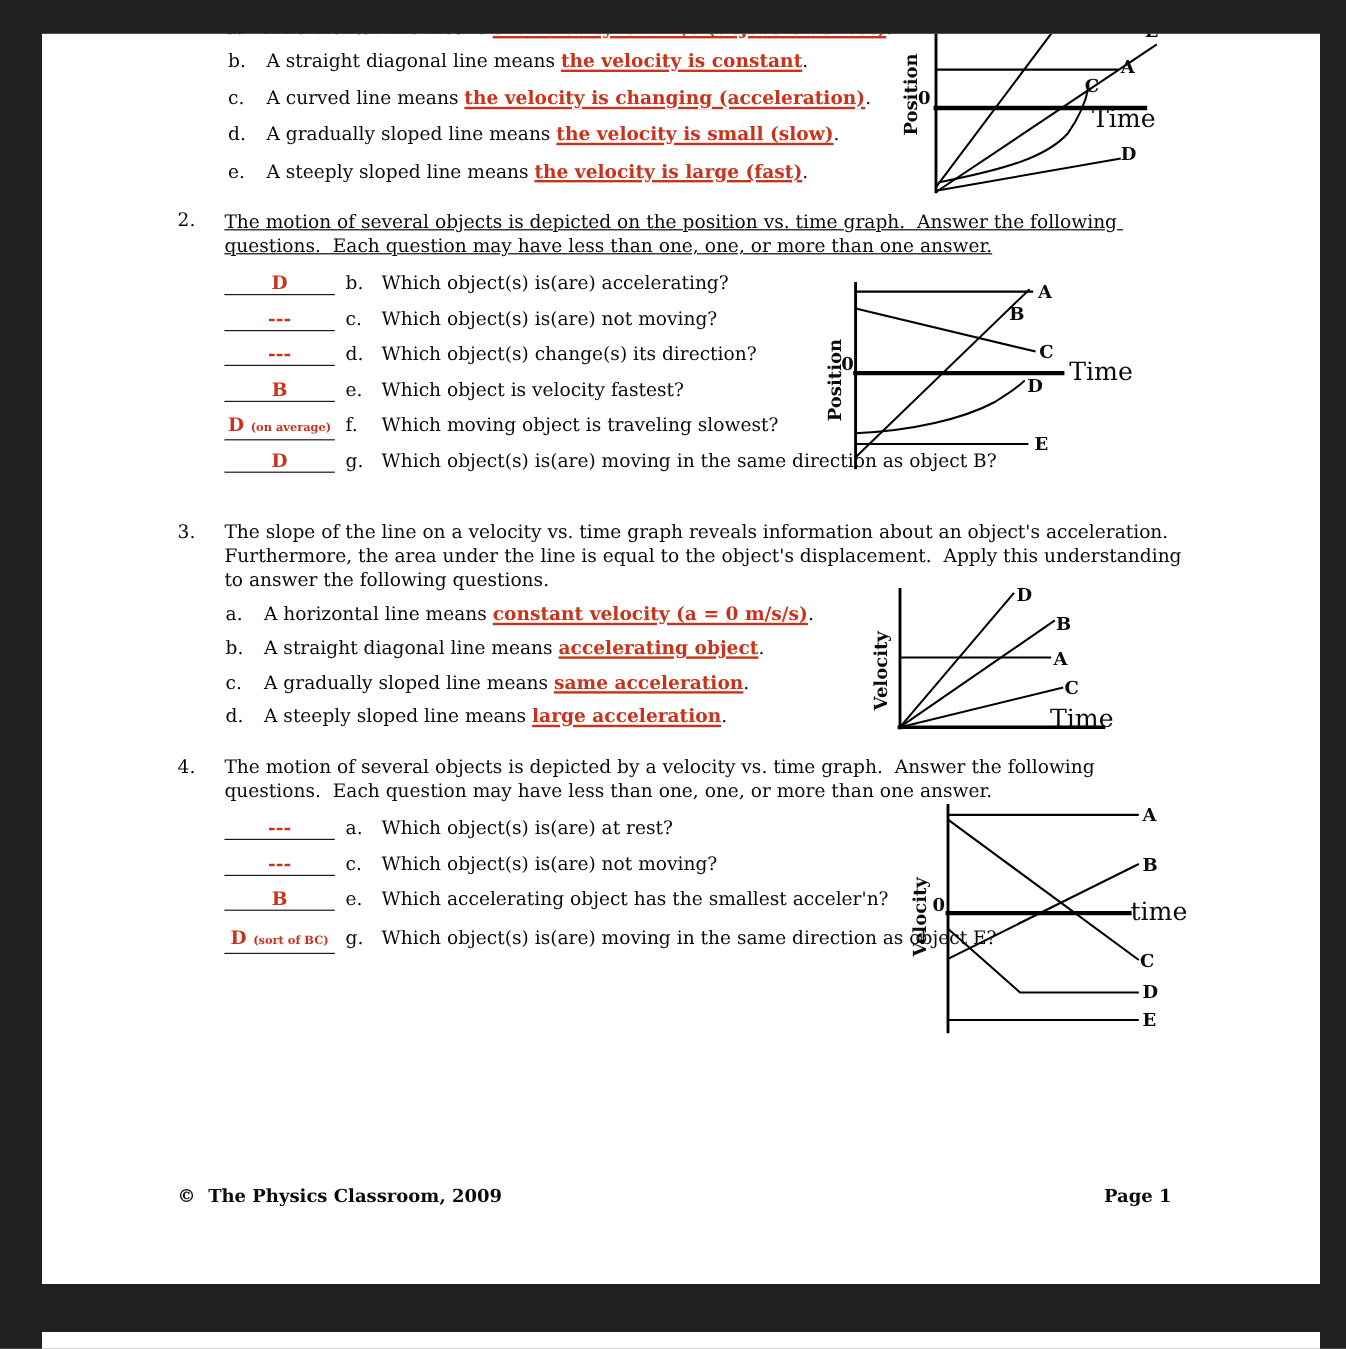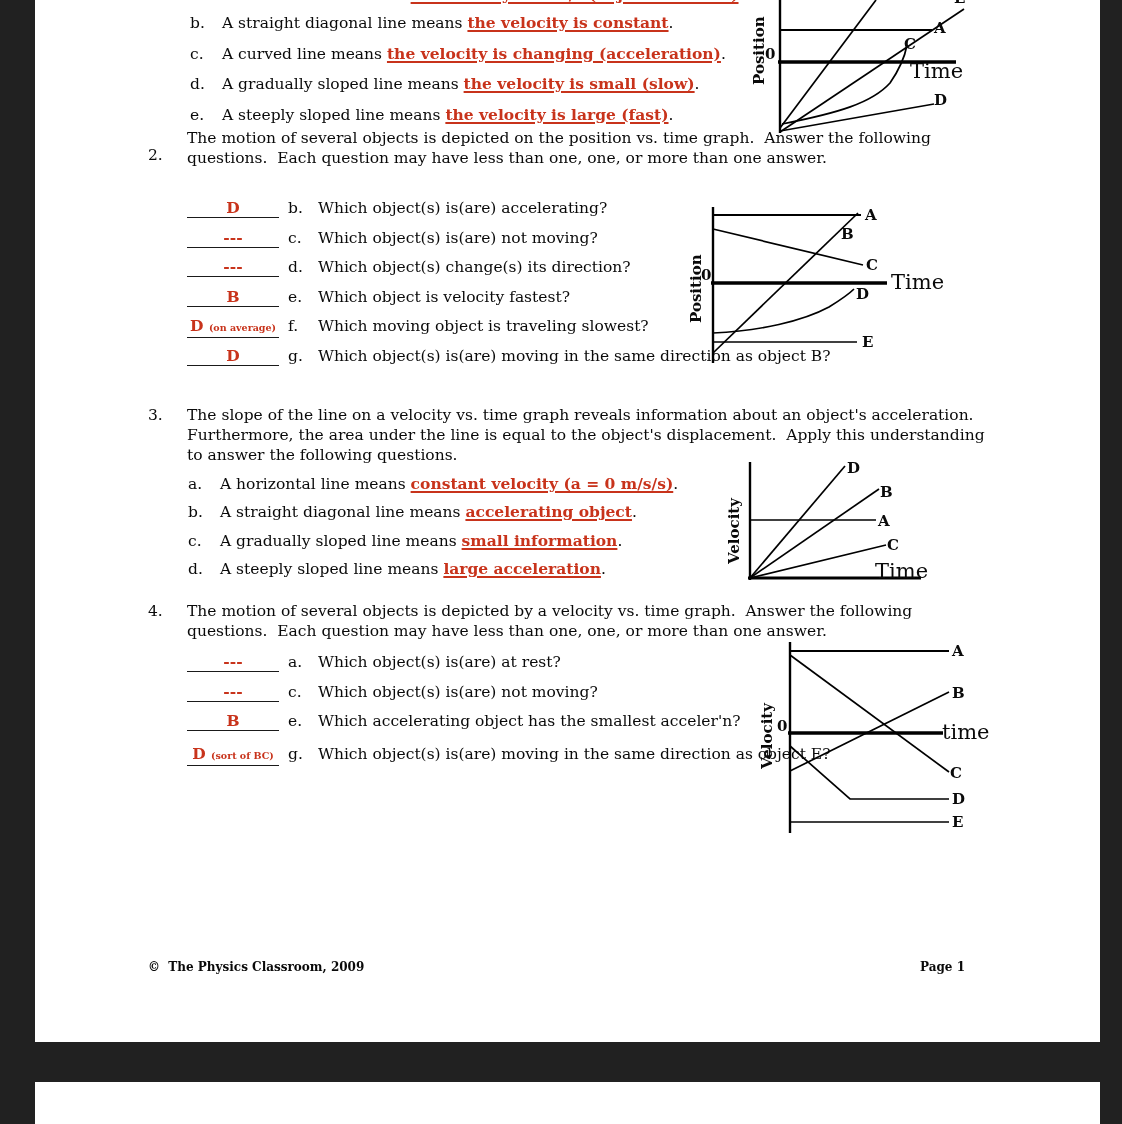--- a/index.html
+++ b/index.html
@@ -5,21 +5,21 @@
   * { margin:0; padding:0; box-sizing:border-box; }
   html,body { width:1122px; height:1124px; }
   body {
     background:#212121;
     font-family:"DejaVu Serif","Liberation Serif",serif;
     color:#0a0a0a;
     font-size:15.5px;
     overflow:hidden;
     position:relative;
   }
-  .viewport { position:absolute; inset:0; overflow:hidden; }
+  .viewport { position:absolute; inset:0; overflow:hidden;margin-top:28px; }
   .page {
     position:absolute; left:35px; top:0; width:1065px; height:1042px;
     background:#ffffff; overflow:hidden;
   }
   .page2 {
     position:absolute; left:35px; top:1082px; width:1065px; height:42px;
     background:#ffffff;
   }
   .intro { position:absolute; line-height:19.8px; white-space:pre-wrap; }
   .q-num { position:absolute; line-height:19.8px; }
@@ -34,21 +34,21 @@
   .ans-row { line-height:29.5px; white-space:nowrap; }
   .blank {
     display:inline-block; width:92px; line-height:19px; text-align:center;
     border-bottom:1.3px solid #1a1a1a;
     color:var(--answer-red,#c8331b); font-weight:bold;
   }
   .ans-note { font-size:9.5px; font-weight:bold; }
   .ans-note:empty { display:none; }
   .ans-row .item-letter { width:22px; margin-left:9px; }
   .item-q { margin-left:8px; }
-  .footer-left, .footer-right { position:absolute; font-weight:bold; font-size:12px; }
+  .footer-left, .footer-right { position:absolute; font-weight:bold; font-size:15px; }
   .graph { position:absolute; }
   .graph svg { position:absolute; left:0; top:0; }
   .g-letter { position:absolute; font-weight:bold; font-size:15px; line-height:16px; }
   .g-axis { position:absolute; font-weight:normal; font-size:21px; line-height:16px; }
   .g-num { position:absolute; font-weight:bold; font-size:15px; line-height:16px; }
   .v-label {
     position:absolute; writing-mode:vertical-rl; transform:rotate(180deg);
     font-weight:bold; font-size:15px; text-align:center;
   }
   .cut-line { position:absolute; line-height:20px; white-space:nowrap; }
@@ -91,21 +91,21 @@
       <span class="v-label" style="left:30px; top:8px; height:86px;">Position</span>
       <span class="g-num" style="left:45px; top:46px;">0</span>
       <span class="g-axis" style="left:190px; top:63px;">Time</span>
       <span class="g-letter" style="left:214px; top:20px;">A</span>
       <span class="g-letter" style="left:184px; top:36px;">C</span>
       <span class="g-letter" style="left:214px; top:92px;">D</span>
       <span class="g-letter" style="left:234px; top:-10px;">E</span>
     </div>
 
     <span class="q-num" style="left:113px; top:146px;">2.</span>
-    <div class="intro" style="left:152px; top:129px; width:745px;">The motion of several objects is depicted on the position vs. time graph.  Answer the following questions.  Each question may have less than one, one, or more than one answer.</div>
+    <div class="intro" style="left:152px; top:148px; width:745px;text-decoration:underline;">The motion of several objects is depicted on the position vs. time graph.  Answer the following questions.  Each question may have less than one, one, or more than one answer.</div>
 
     <div class="rows" style="left:152px; top:194px;">
       <div class="ans-row">
         <span class="blank"><span class="ans-main">D</span> </span><span class="item-letter">b.</span><span class="item-q">Which object(s) is(are) accelerating?</span>
       </div>
       <div class="ans-row">
         <span class="blank"><span class="ans-main">---</span> </span><span class="item-letter">c.</span><span class="item-q">Which object(s) is(are) not moving?</span>
       </div>
       <div class="ans-row">
         <span class="blank"><span class="ans-main">---</span> </span><span class="item-letter">d.</span><span class="item-q">Which object(s) change(s) its direction?</span>
@@ -145,21 +145,21 @@
     <div class="intro" style="left:152px; top:406px; width:800px;">The slope of the line on a velocity vs. time graph reveals information about an object's acceleration.  Furthermore, the area under the line is equal to the object's displacement.  Apply this understanding to answer the following questions.</div>
 
     <div class="rows q3" style="left:153px; top:470px;">
       <div class="sent-row">
         <span class="item-letter">a.</span><span>A horizontal line means </span><span class="ans-inline">constant velocity (a = 0 m/s/s)</span><span>.</span>
       </div>
       <div class="sent-row">
         <span class="item-letter">b.</span><span>A straight diagonal line means </span><span class="ans-inline">accelerating object</span><span>.</span>
       </div>
       <div class="sent-row">
-        <span class="item-letter">c.</span><span>A gradually sloped line means </span><span class="ans-inline">small information</span><span>.</span>
+        <span class="item-letter">c.</span><span>A gradually sloped line means </span><span class="ans-inline">same acceleration</span><span>.</span>
       </div>
       <div class="sent-row">
         <span class="item-letter">d.</span><span>A steeply sloped line means </span><span class="ans-inline">large acceleration</span><span>.</span>
       </div>
     </div>
 
     <div class="graph" style="left:680px; top:458px; width:215px; height:130px;">
       <svg width="215" height="130" viewBox="0 0 215 130">
         <path d="M35,4 V122" stroke="#000" stroke-width="2.4" fill="none"></path>
         <path d="M33,120 H206" stroke="#000" stroke-width="3" fill="none"></path>

